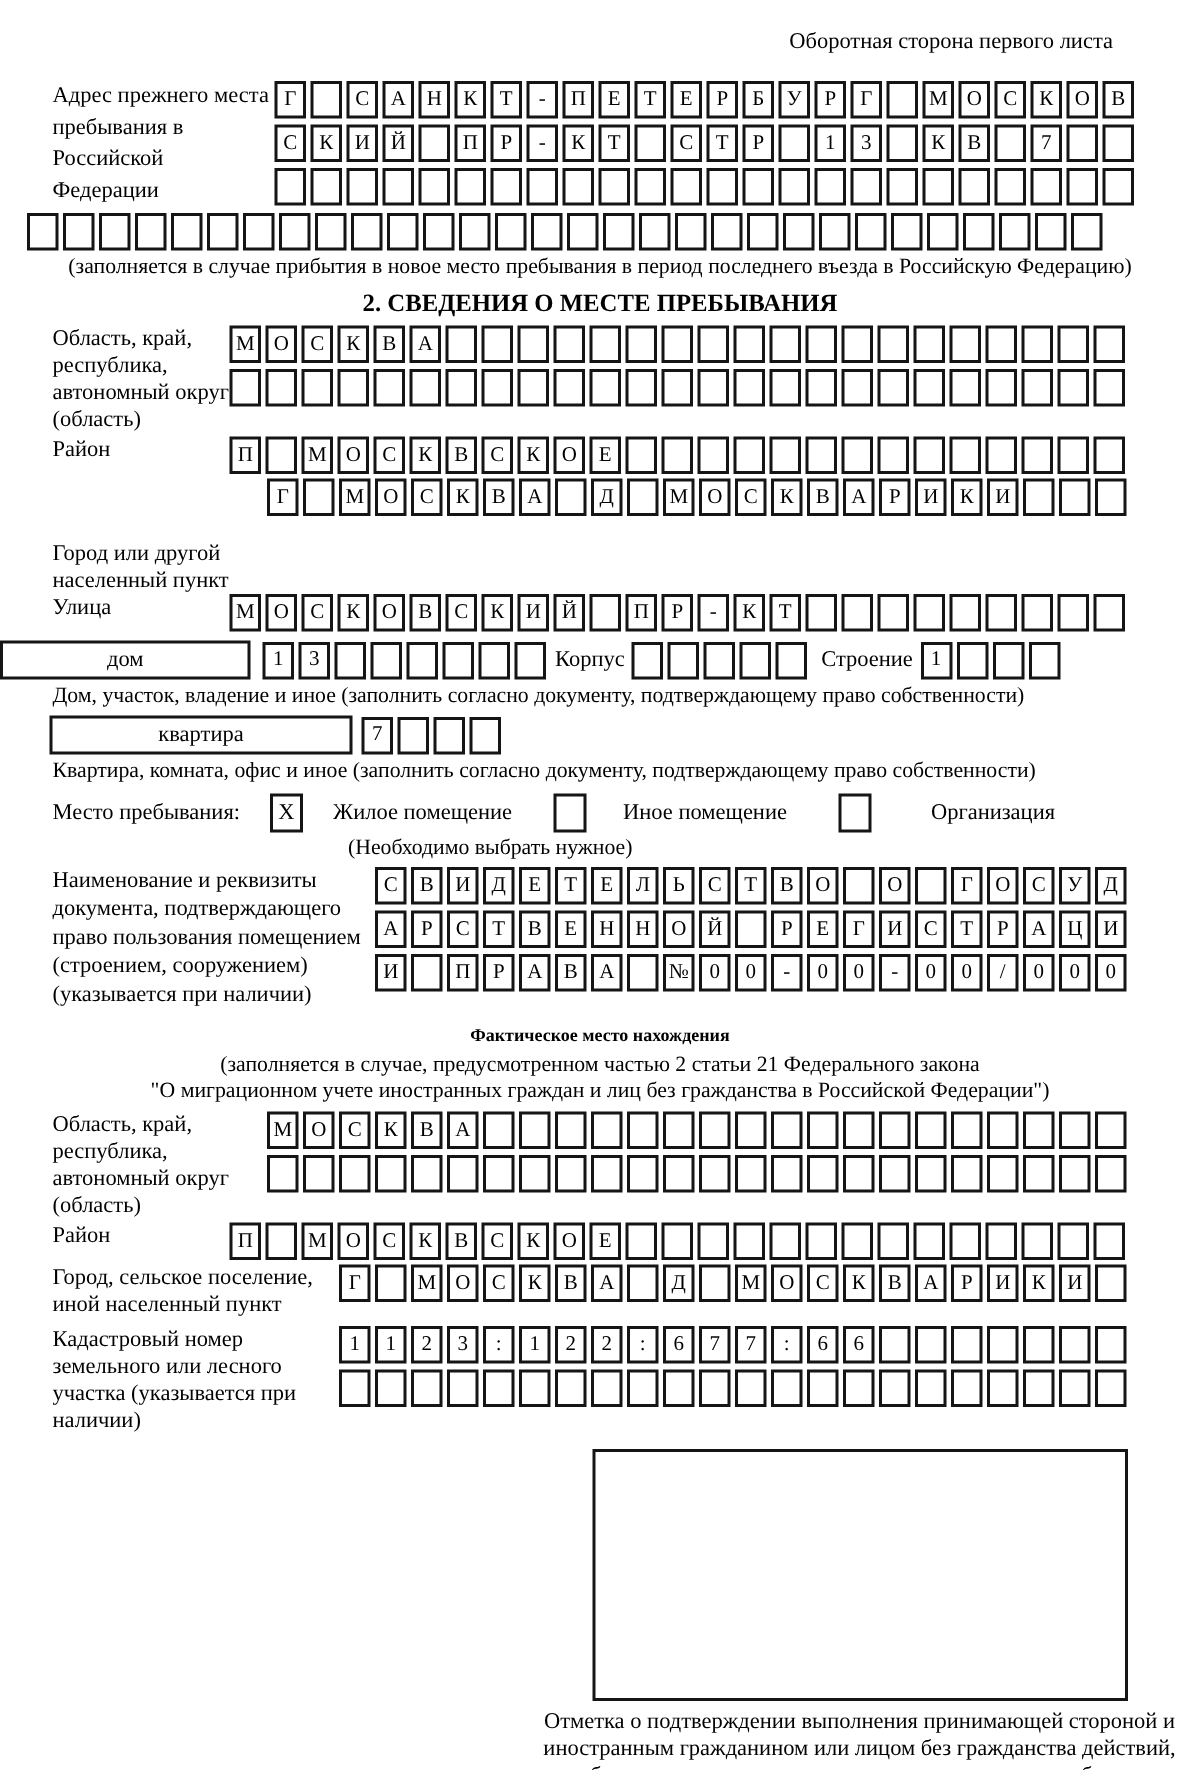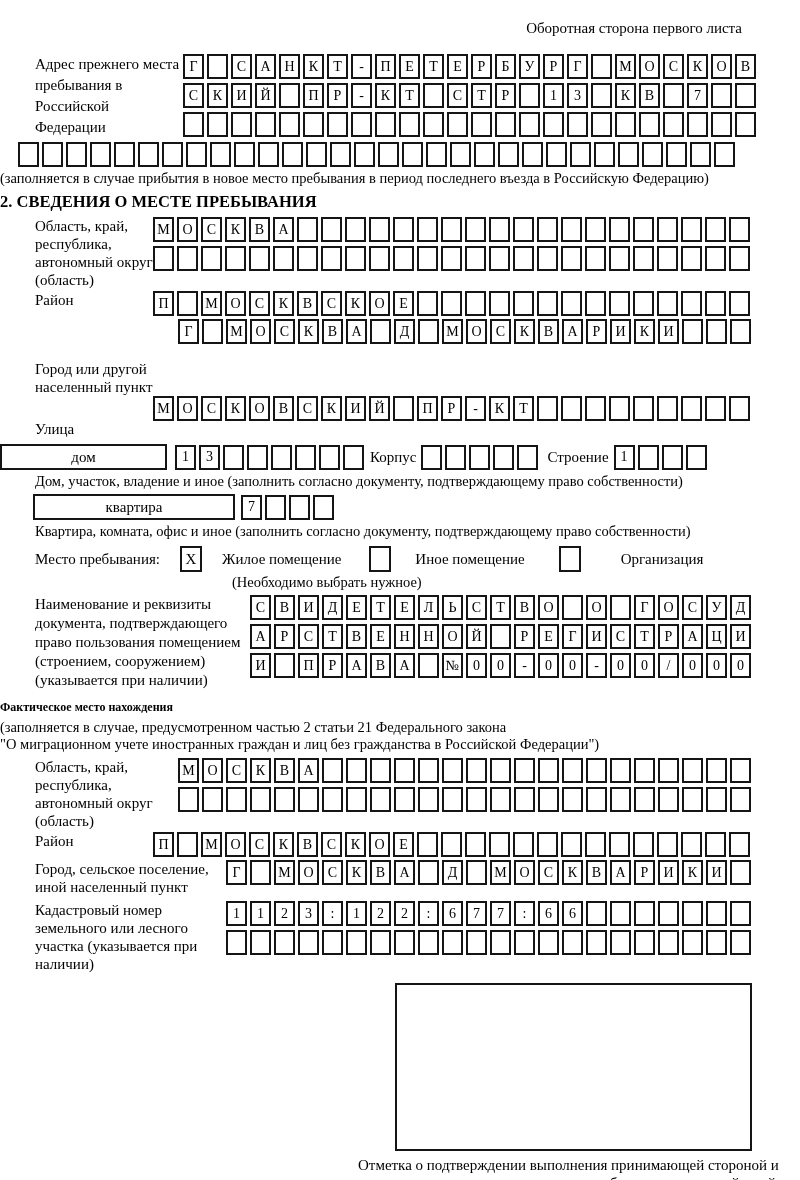--- a/index.html
+++ b/index.html
@@ -7,21 +7,21 @@
        font-family:"Liberation Serif","DejaVu Serif",serif;font-size:15px;}
   .right-note{margin-top:20px;margin-right:58px;text-align:right;font-size:15px;}
   .row{display:flex;align-items:flex-start;}
   .lbl{font-size:15px;line-height:18px;}
   .cellcol .cellrow{margin-bottom:4px;}
   .cellrow{display:flex;}
   .cell{box-sizing:border-box;width:21px;height:25px;margin-right:3px;flex:0 0 auto;
         border:2px solid #151515;display:flex;align-items:center;justify-content:center;
         font-size:14px;line-height:1;}
   .note{font-size:14.5px;line-height:17px;}
-  .center{}
+  .center{text-align:center;}
   .sec-title{font-weight:bold;font-size:16.5px;margin-top:5px;}
   .widebox{box-sizing:border-box;border:2px solid #151515;height:26px;
            display:flex;align-items:center;justify-content:center;font-size:15px;}
   .chk{box-sizing:border-box;width:22px;height:26px;border:2px solid #151515;flex:0 0 auto;
        display:flex;align-items:center;justify-content:center;font-size:15px;}
   .stamp-box{box-sizing:border-box;border:2px solid #151515;width:357px;height:168px;
              margin-left:395px;margin-top:10px;background:#fff;}
   .stamp-caption{width:430px;margin-left:358px;margin-top:5px;font-size:15px;line-height:18px;}
 </style>
 </head>
@@ -263,21 +263,21 @@
       <div class="cell">И</div>
       <div class="cell">К</div>
       <div class="cell">И</div>
       <div class="cell"></div>
       <div class="cell"></div>
       <div class="cell"></div>
     </div>
 </div>
 
 <div class="row" style="margin-left:35px;margin-top:0;">
-  <div class="lbl" style="width:118px;margin-top:24px;">Улица</div>
+  <div class="lbl" style="width:118px;">Улица</div>
   <div class="cellrow">
       <div class="cell">М</div>
       <div class="cell">О</div>
       <div class="cell">С</div>
       <div class="cell">К</div>
       <div class="cell">О</div>
       <div class="cell">В</div>
       <div class="cell">С</div>
       <div class="cell">К</div>
       <div class="cell">И</div>

